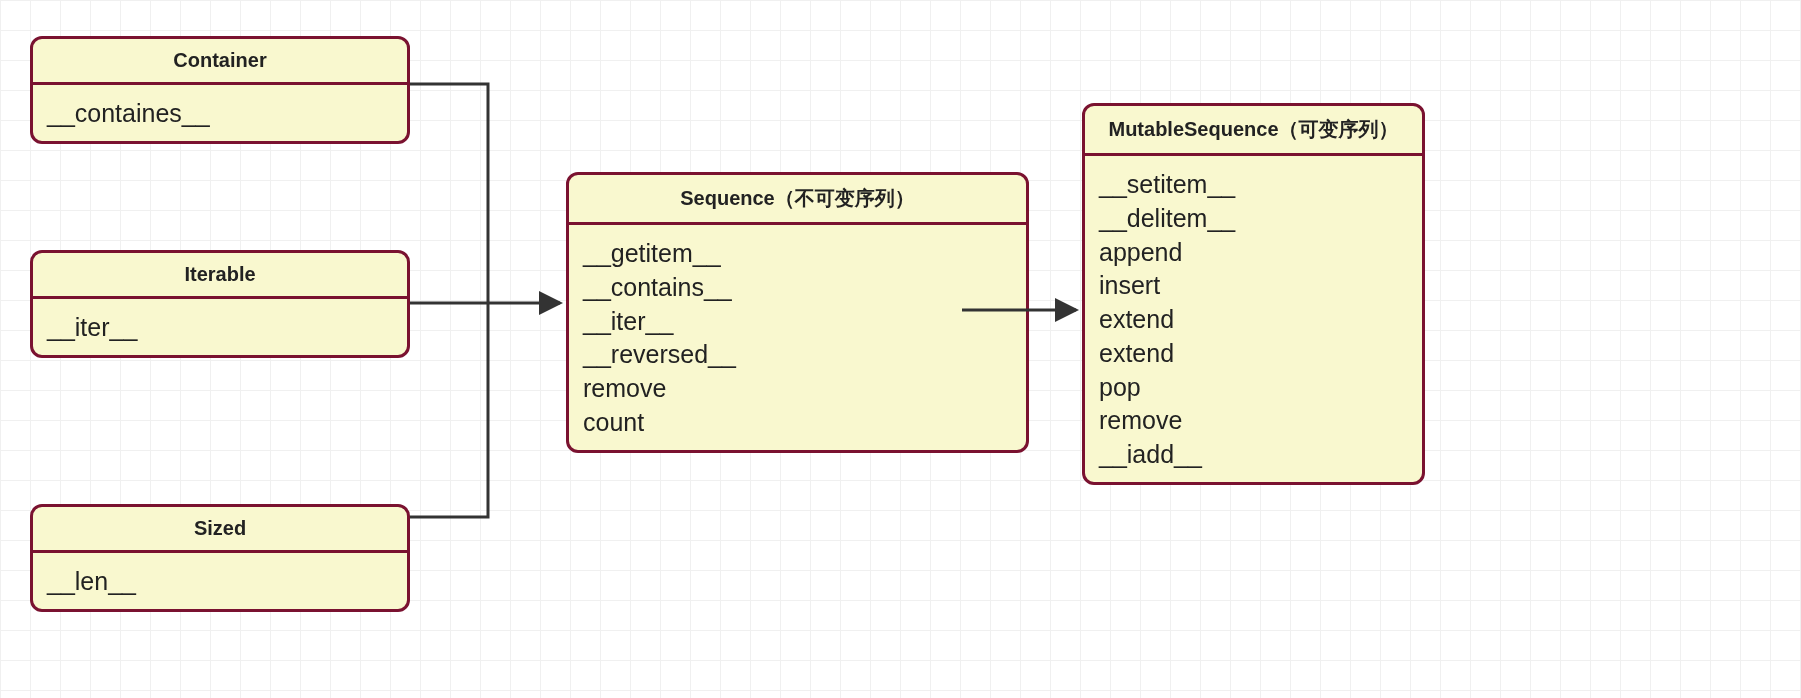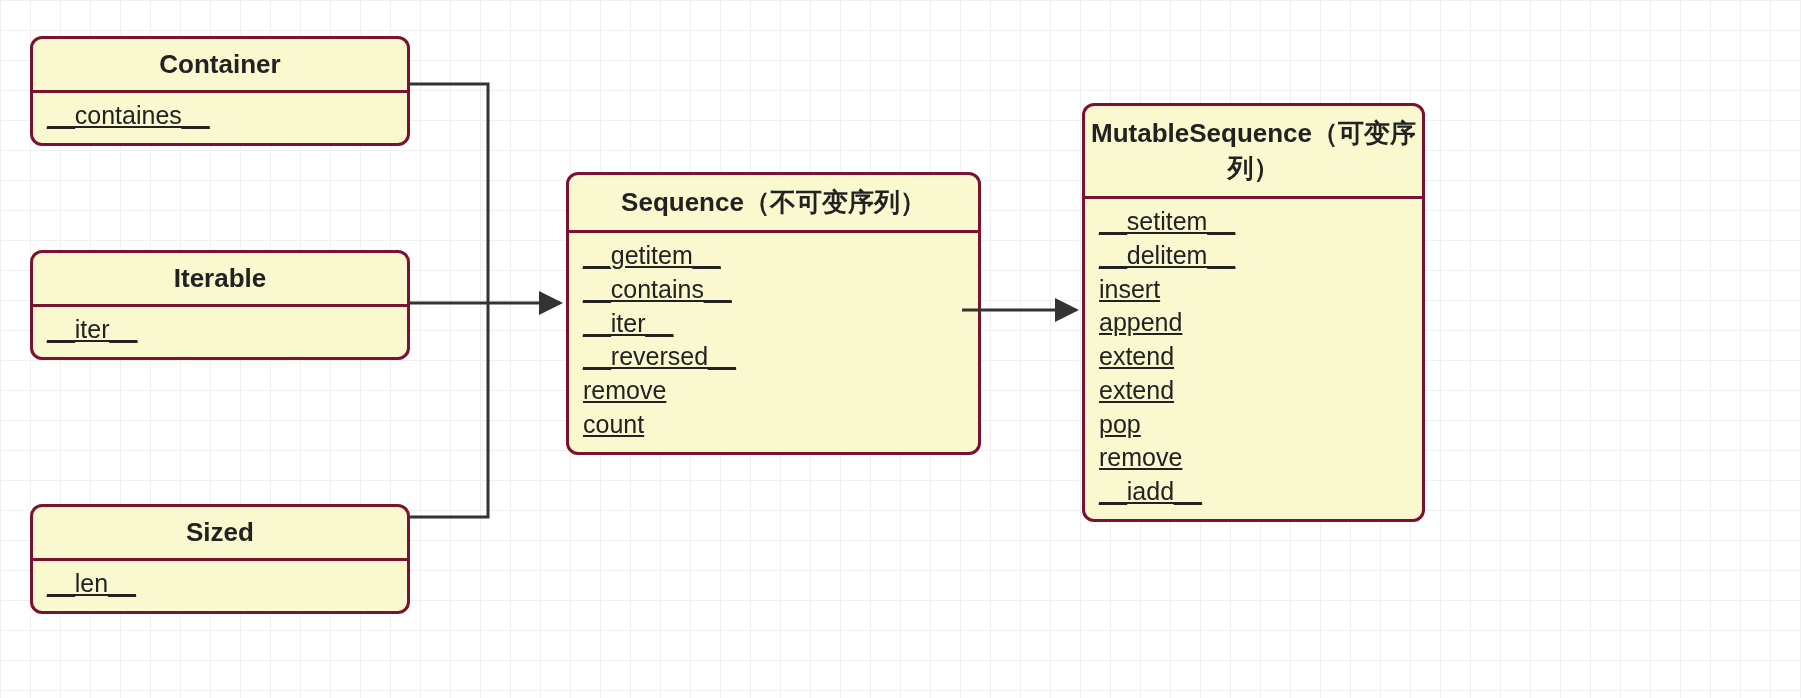--- a/index.html
+++ b/index.html
@@ -17,32 +17,31 @@
   }
   .box {
     position: absolute;
     background: #f9f8cf;
     border: 3px solid #7a1230;
     border-radius: 12px;
     overflow: hidden;
   }
   .box-title {
     font-weight: bold;
-    font-size: 26px;
+    font-size: 20px;
     text-align: center;
     padding: 10px 4px;
     border-bottom: 3px solid #7a1230;
     color: #222;
   }
   .box-body {
-    padding: 6px 14px 10px 14px;
+    padding: 12px 14px 10px 14px;
     font-size: 25px;
     color: #222;
     line-height: 1.35;
-    text-decoration: underline;
   }
   .method { white-space: nowrap; }
   svg.arrows {
     position: absolute;
     left: 0; top: 0;
     width: 1801px; height: 698px;
     pointer-events: none;
   }
 </style>
 </head>
@@ -62,39 +61,39 @@
   </div>
 </div>
 
 <div class="box" style="left:30px; top:468px; width:380px;margin-top:36px;">
   <div class="box-title">Sized</div>
   <div class="box-body">
     <div class="method">__len__</div>
   </div>
 </div>
 
-<div class="box" style="left:566px; top:172px; width:415px;">
+<div class="box" style="left:566px; top:172px; width:463px;">
   <div class="box-title">Sequence（不可变序列）</div>
   <div class="box-body">
     <div class="method">__getitem__</div>
     <div class="method">__contains__</div>
     <div class="method">__iter__</div>
     <div class="method">__reversed__</div>
     <div class="method">remove</div>
     <div class="method">count</div>
   </div>
 </div>
 
 <div class="box" style="left:1082px; top:103px; width:343px;">
   <div class="box-title">MutableSequence（可变序列）</div>
   <div class="box-body">
     <div class="method">__setitem__</div>
     <div class="method">__delitem__</div>
+    <div class="method">append</div>
     <div class="method">insert</div>
-    <div class="method">append</div>
     <div class="method">extend</div>
     <div class="method">extend</div>
     <div class="method">pop</div>
     <div class="method">remove</div>
     <div class="method">__iadd__</div>
   </div>
 </div>
 
 <svg class="arrows">
   <defs>

